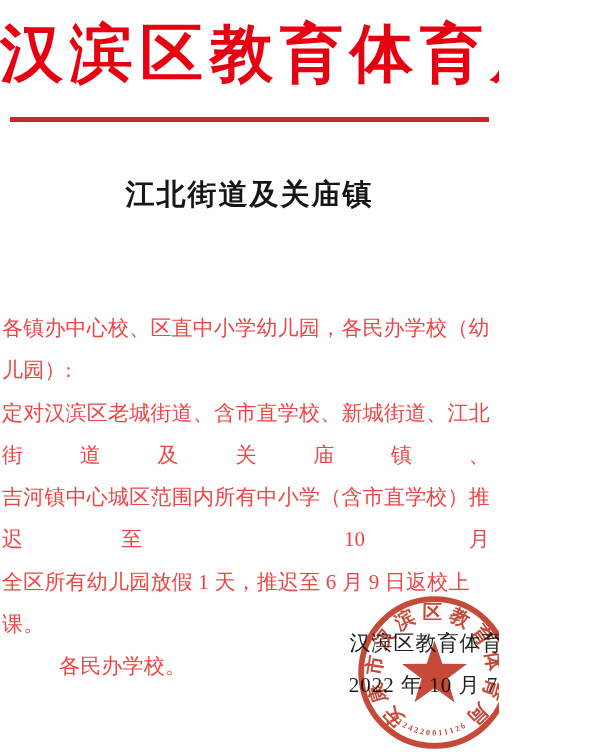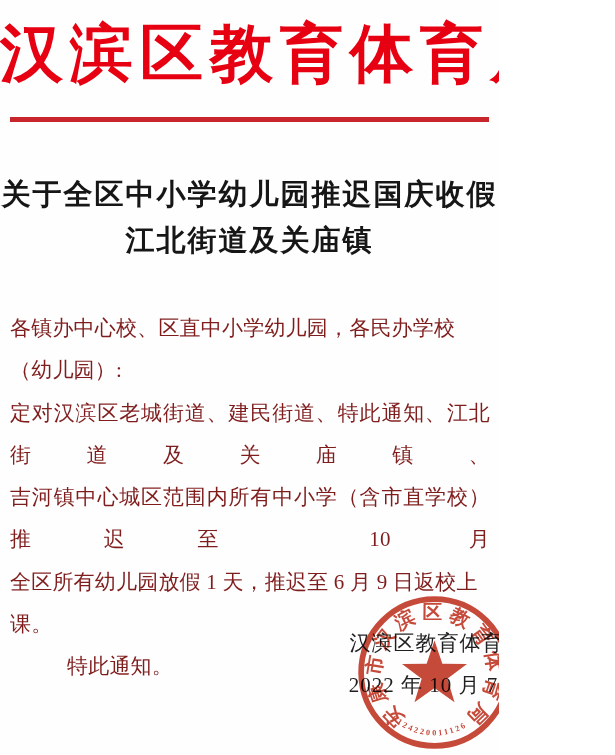--- a/index.html
+++ b/index.html
@@ -15,22 +15,22 @@
   .divider{
     position:absolute;top:117px;left:10px;right:10px;height:5px;
     background:var(--divider,#c9252c);
   }
   .doc-title{
     position:absolute;top:171px;left:0;right:0;text-align:center;
     font-size:29px;line-height:46px;font-weight:700;letter-spacing:2px;
     color:#161616;
   }
   .body-text{
-    position:absolute;top:307px;left:10px;right:9px;
-    font-size:21px;line-height:42.3px;color:#7f1d1d;letter-spacing:0.2px;
+    position:absolute;top:307px;left:2px;right:9px;
+    font-size:21px;line-height:42.3px;color:#ef4444;letter-spacing:0.2px;
   }
   .line{min-height:42.3px;}
   .fill{text-align:justify;text-align-last:justify;}
   .indent{text-indent:42px;}
   .closing{text-indent:57px;}
   .signoff{
     position:absolute;top:622px;left:290px;width:295px;text-align:center;
     font-size:21px;line-height:42px;letter-spacing:1px;color:#1f1f1f;z-index:2;
   }
   .seal{
@@ -46,30 +46,29 @@
 </head>
 <body>
 
 <div class="page">
 
   <div class="letterhead">汉滨区教育体育局</div>
 
   <div class="divider"></div>
 
   <div class="doc-title">
-    <div>关于全区中小学幼儿园推迟国庆收假</div>
     <div>江北街道及关庙镇</div>
   </div>
 
   <div class="body-text">
     <div class="line">各镇办中心校、区直中小学幼儿园，各民办学校（幼儿园）:</div>
-    <div class="line fill">定对汉滨区老城街道、建民街道、特此通知、江北街道及关庙镇、</div>
+    <div class="line fill">定对汉滨区老城街道、含市直学校、新城街道、江北街道及关庙镇、</div>
     <div class="line fill">吉河镇中心城区范围内所有中小学（含市直学校）推迟至 10 月</div>
     <div class="line">全区所有幼儿园放假 1 天，推迟至 6 月 9 日返校上课。</div>
-    <div class="line closing">特此通知。</div>
+    <div class="line closing">各民办学校。</div>
   </div>
 
   <div class="signoff">
     <div>汉滨区教育体育局</div>
     <div>2022 年 10 月 7 日</div>
   </div>
 
   <svg class="seal" viewBox="0 0 150 150" aria-hidden="true">
     <defs>
       <path id="ringPath" d="M 75 127 A 52 52 0 1 1 75 23 A 52 52 0 1 1 75 127"></path>

